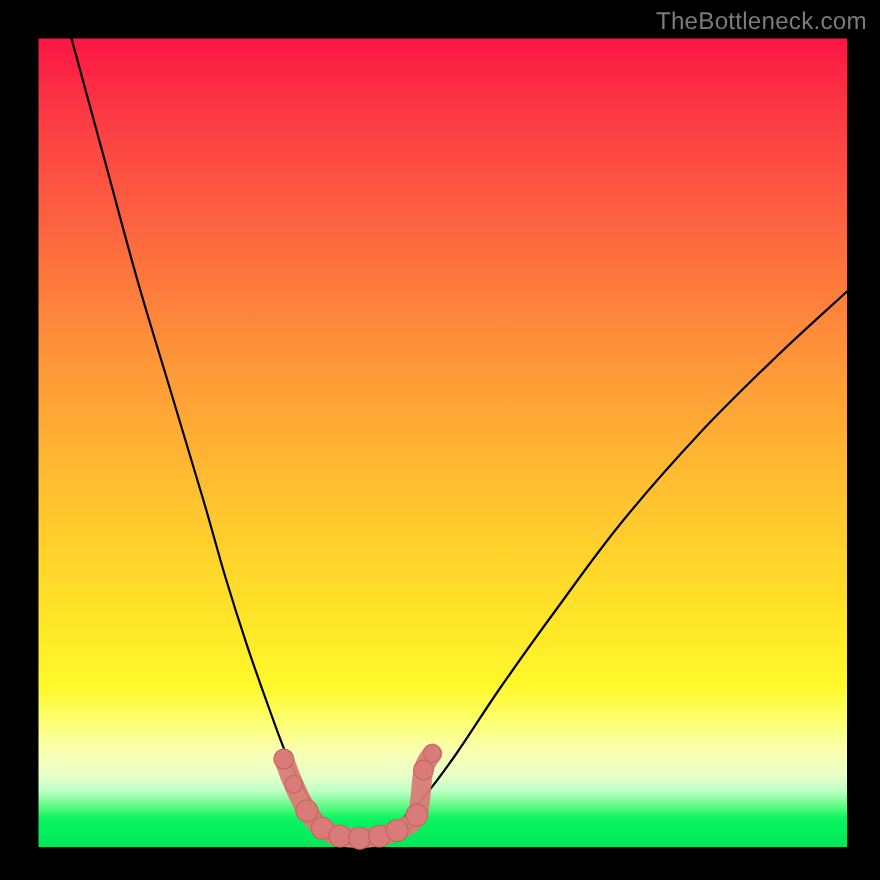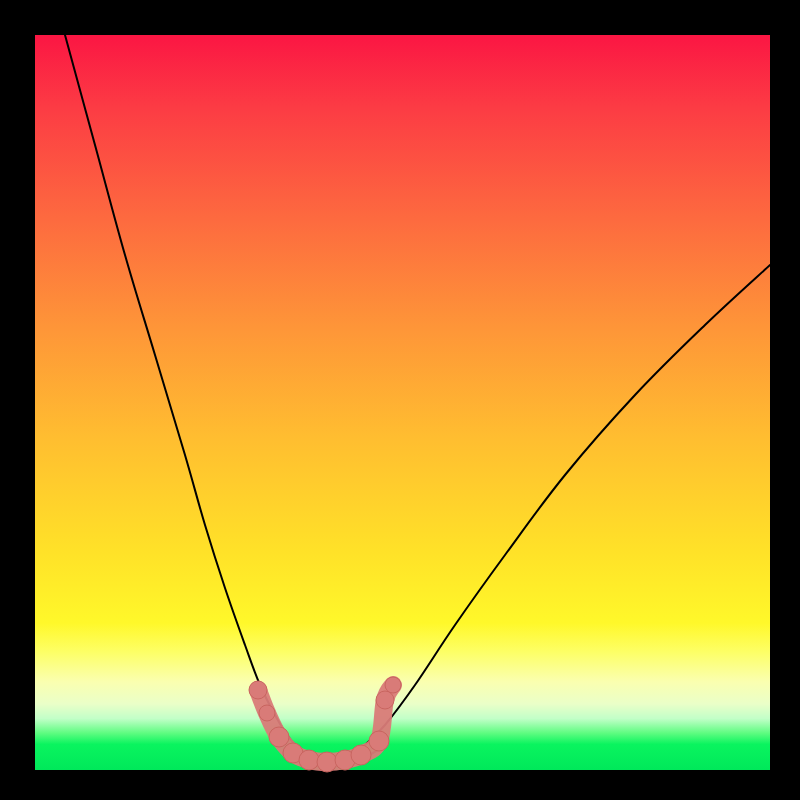--- a/index.html
+++ b/index.html
@@ -83,13 +83,14 @@
           <circle cx="274" cy="725" r="10" fill="#d97b78" stroke="#c96560" stroke-width="1"></circle>
           <circle cx="292" cy="727" r="10" fill="#d97b78" stroke="#c96560" stroke-width="1"></circle>
           <circle cx="310" cy="725" r="10" fill="#d97b78" stroke="#c96560" stroke-width="1"></circle>
           <circle cx="326" cy="720" r="10" fill="#d97b78" stroke="#c96560" stroke-width="1"></circle>
           <circle cx="344" cy="706" r="10" fill="#d97b78" stroke="#c96560" stroke-width="1"></circle>
           <circle cx="350" cy="665" r="9" fill="#d97b78" stroke="#c96560" stroke-width="1"></circle>
           <circle cx="358" cy="650" r="8" fill="#d97b78" stroke="#c96560" stroke-width="1"></circle>
         </g>
     </svg>
   </div>
+  <div class="watermark">TheBottleneck.com</div>
 </div>
 
 </body></html>

